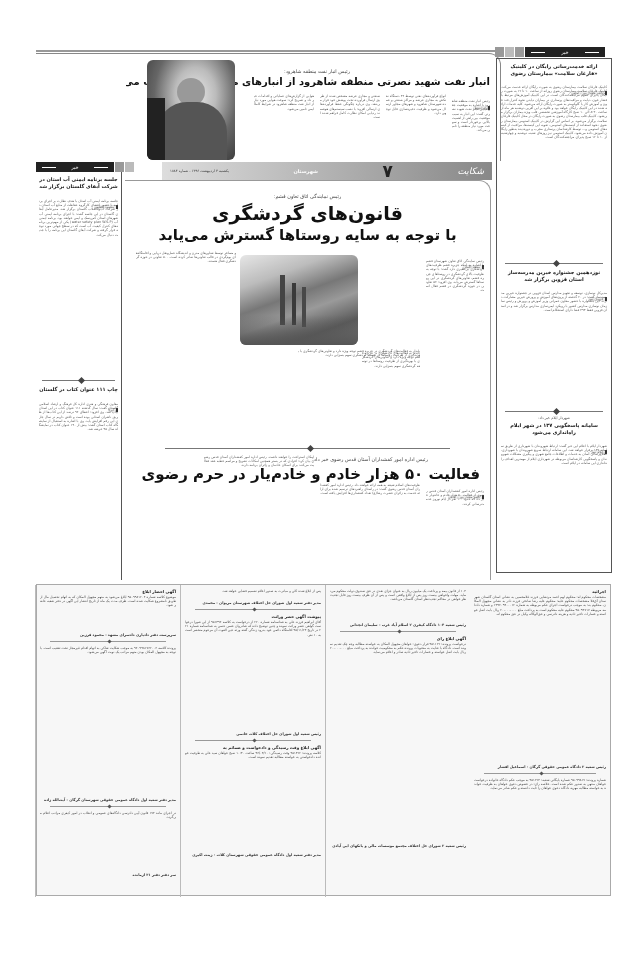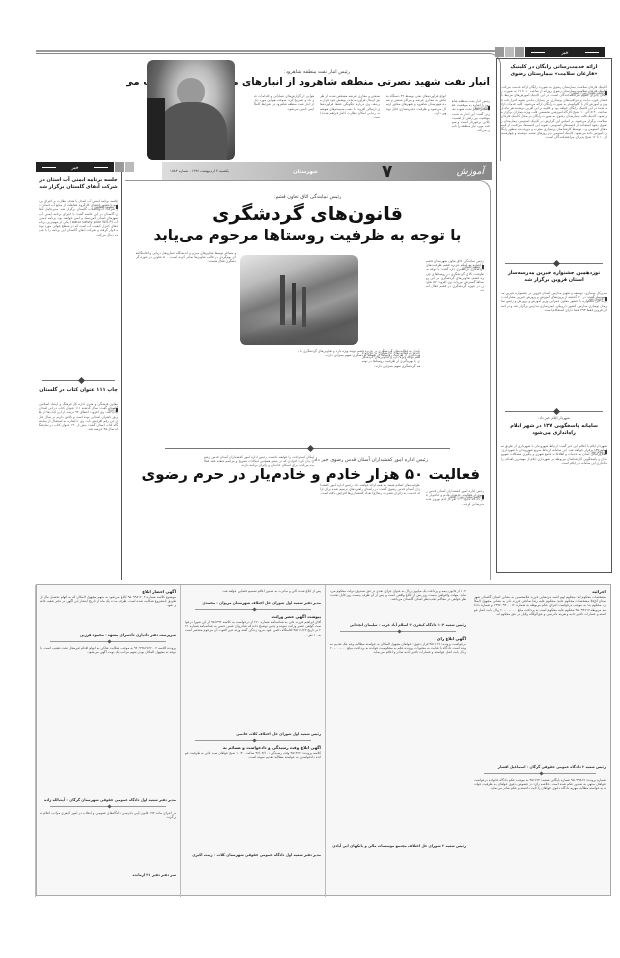--- a/index.html
+++ b/index.html
@@ -80,21 +80,21 @@
   <div class="sep" style="left:8px;right:8px;top:352px">
       <span class="dot"></span>
     </div>
   <div class="abs kicker" style="right:4px;left:4px;top:357px;text-align:center;font-size:3.6px">شهردار ایلام خبر داد:</div>
   <div class="abs h1" style="right:4px;left:4px;top:363px;font-size:5px;text-align:center;line-height:7px">سامانه پاسخگویی ۱۳۷ در شهر ایلام راه‌اندازی می‌شود</div>
   <div class="abs" style="right:4px;top:379px"><span class="byline">ایلام نیوز</span></div>
   <div class="abs txt" style="right:4px;left:4px;top:385px;height:126px">شهردار ایلام با اعلام این خبر گفت: ارتباط شهروندان با شهرداری از طریق سامانه ۱۳۷ برقرار خواهد شد. این سامانه ارتباط سریع شهروندان با شهرداری، اطلاع‌رسانی آسان به خدمات و اطلاعات جامع شهری و پیگیری مشکلات شهروندان و پاسخگویی کارشناسان مربوطه در شهرداری ایلام از مهمترین اهداف راه‌اندازی این سامانه در ایلام است.</div>
 </div>
 
 <div class="banner">
-  <span class="brand">آموزش</span>
+  <span class="brand">شکایت</span>
   <span class="num">۷</span>
   <span class="sec">شهرستان</span>
   <span class="date">یکشنبه ۳ اردیبهشت ۱۳۹۶ - شماره ۱۸۸۴</span>
 </div>
 
 <div class="khabar-wrap" style="left:36px;top:162px;direction:ltr">
   <div class="khabar" style="position:relative;width:78px;direction:rtl">
     <span style="width:14px;height:1px;background:#fff"></span>
     <span>خبر</span>
     <span style="width:14px;height:1px;background:#fff"></span>
@@ -110,21 +110,21 @@
       <span class="dot"></span>
     </div>
   <div class="abs h1" style="right:3px;left:3px;top:214px;font-size:5px;text-align:center;line-height:7px">چاپ ۱۱۱ عنوان کتاب در گلستان</div>
   <div class="abs" style="right:3px;top:224px"><span class="byline">ایرنا</span></div>
   <div class="abs txt" style="right:3px;left:3px;top:230px;height:172px">معاون فرهنگی و هنری اداره کل فرهنگ و ارشاد اسلامی گلستان گفت: سال گذشته ۱۱۱ عنوان کتاب در این استان چاپ شد. وی افزود: اعطای ۹۶ درصد از این کتاب‌ها از طریق ناشران استانی بوده است و تلاش داریم در سال جاری این رقم افزایش یابد. وی با اشاره به استقبال از نمایشگاه کتاب استان گفت: بیش از ۱۹۰ عنوان کتاب در نمایشگاه سال ۹۵ عرضه شد.</div>
 </div>
 
 <div class="mainbox">
   <div class="abs kicker" style="left:0;right:0;top:12px;text-align:center">رئیس نمایندگی اتاق تعاون قشم:</div>
   <div class="abs h1" style="left:0;right:0;top:21px;text-align:center;font-size:19px;line-height:22px">قانون‌های گردشگری</div>
-  <div class="abs h1" style="left:0;right:0;top:44px;text-align:center;font-size:15px;line-height:20px;white-space:nowrap">با توجه به ظرفیت روستاها مرحوم می‌یابد</div>
+  <div class="abs h1" style="left:0;right:0;top:44px;text-align:center;font-size:15px;line-height:20px;white-space:nowrap">با توجه به سایه روستاها گسترش می‌یابد</div>
   <div class="abs" style="right:6px;top:72px"><span class="byline">محمد اکملی</span></div>
   <div class="abs txt" style="right:6px;top:78px;width:58px;height:190px">رئیس نمایندگی اتاق تعاون شهرستان قشم با اشاره به اینکه جزیره قشم ظرفیت‌های گردشگری بی‌نظیری دارد گفت: با توجه به ظرفیت بالای گردشگری در روستاهای جزیره قشم، تعاونی‌های گردشگری در این روستاها گسترش می‌یابد. وی افزود: ۵۶ تعاونی در حوزه گردشگری در قشم فعال است.</div>
   <div class="abs txt" style="right:70px;top:170px;width:58px;height:98px">پایدار به فعالیت‌های گردشگری در جزیره قشم توجه ویژه دارد و تعاونی‌های گردشگری با بهره‌گیری از ظرفیت روستاها در توسعه گردشگری سهم بسزایی دارند.</div>
   <div class="abs txt" style="right:254px;top:70px;width:100px;height:200px">و مسافر توسط شناورهای مدرن و اندیشگاه حمل‌ونقل دریایی و اقامتگاه‌های بوم‌گردی در قالب تعاونی‌ها صادر کرده است. ۵۰۰ تعاونی در حوزه گردشگری فعال هستند.</div>
   <div class="photo" style="right:132px;top:74px;width:118px;height:90px;background:linear-gradient(160deg,#e6e6e6 0%,#bcbcbc 25%,#777 45%,#9a9a9a 60%,#5a5a5a 80%,#888 100%)">
     <div class="abs" style="left:40px;top:20px;width:5px;height:50px;background:#444"></div>
     <div class="abs" style="left:52px;top:28px;width:4px;height:42px;background:#3a3a3a"></div>
     <div class="abs" style="left:62px;top:32px;width:4px;height:40px;background:#484848"></div>
     <div class="abs" style="left:0;right:0;bottom:0;height:30px;background:linear-gradient(to top,#555,transparent)"></div>
   </div>

